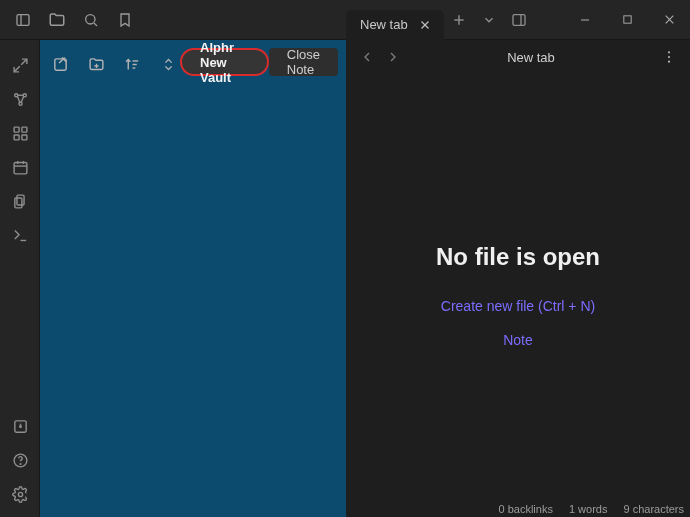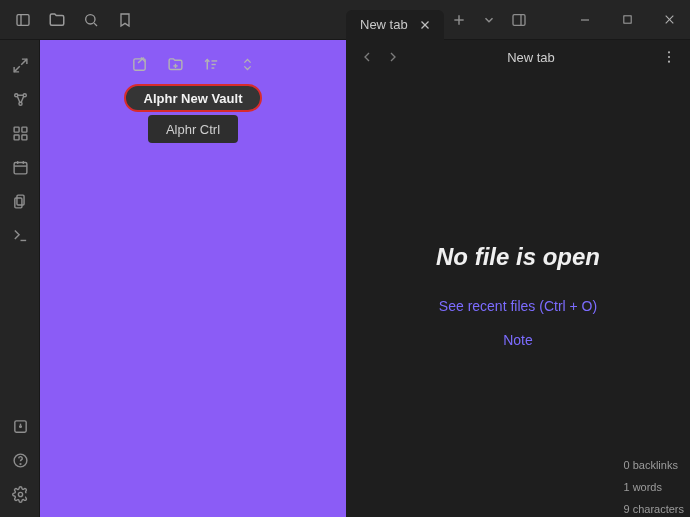--- a/index.html
+++ b/index.html
@@ -83,25 +83,24 @@
     border-right: 1px solid #181818;
   }
   .ribbon-bottom { margin-top: auto; padding-bottom: 6px; }
   .ribbon-btn {
     width: 40px; height: 34px;
     display: flex; align-items: center; justify-content: center;
     color: #8e8e8e;
   }
   .file-pane {
     width: 306px;
-    background: #8b5cf6;
-    display: flex;
-    flex-direction: column;
+    background: #0c4a6e;
+    display: flex;
+    flex-direction: row;
     padding: 8px 8px 0 8px;
-    align-items: center;
   }
   .file-pane-header {
     display: flex;
     gap: 12px;
     justify-content: center;
     padding: 6px 0 10px;
   }
   .fp-head-btn {
     width: 24px; height: 20px;
     display: flex; align-items: center; justify-content: center;
@@ -164,36 +163,34 @@
     flex-direction: column;
     align-items: center;
     justify-content: center;
     gap: 18px;
   }
   .empty-title {
     color: #f0f0f0;
     font-size: 24px;
     font-weight: 700;
     margin-bottom: 9px;
-    font-style: italic;
   }
   .empty-action {
     color: #7c6cff;
     font-size: 14px;
     font-weight: 500;
   }
   .statusbar {
     position: absolute;
     right: 6px;
     bottom: 2px;
     display: flex;
-    gap: 10px;
+    gap: 16px;
     font-size: 11px;
     color: #9c9c9c;
-    flex-direction: column;
   }
   svg { display: block; }
 </style>
 </head>
 <body>
 
 <div class="titlebar">
   <div class="titlebar-left">
     <div class="tb-btn">
       <svg width="16" height="16" viewBox="0 0 24 24" fill="none" stroke="currentColor" stroke-width="2">
@@ -372,21 +369,21 @@
             <polyline points="7 9 12 4 17 9"></polyline>
             <polyline points="7 15 12 20 17 15"></polyline>
           </svg>
       </div>
     </div>
 
     <div class="file-item selected">
       <span>Alphr New Vault</span>
     </div>
     <div class="file-item dim">
-      <span>Alphr Ctrl</span>
+      <span>Close Note</span>
     </div>
   </div>
 
   <div class="editor-area">
     <div class="editor-header">
       <div class="nav-arrow">
         <svg width="16" height="16" viewBox="0 0 24 24" fill="none" stroke="currentColor" stroke-width="2">
             <polyline points="15 18 9 12 15 6"></polyline>
           </svg>
       </div>
@@ -400,21 +397,21 @@
         <svg width="16" height="16" viewBox="0 0 24 24" fill="currentColor">
             <circle cx="12" cy="5" r="1.6"></circle>
             <circle cx="12" cy="12" r="1.6"></circle>
             <circle cx="12" cy="19" r="1.6"></circle>
           </svg>
       </div>
     </div>
 
     <div class="empty-state">
       <div class="empty-title">No file is open</div>
-      <div class="empty-action">See recent files (Ctrl + O)</div>
+      <div class="empty-action">Create new file (Ctrl + N)</div>
       <div class="empty-action">Note</div>
     </div>
 
     <div class="statusbar">
       <span>0 backlinks</span>
       <span>1 words</span>
       <span>9 characters</span>
     </div>
   </div>
 </div>

